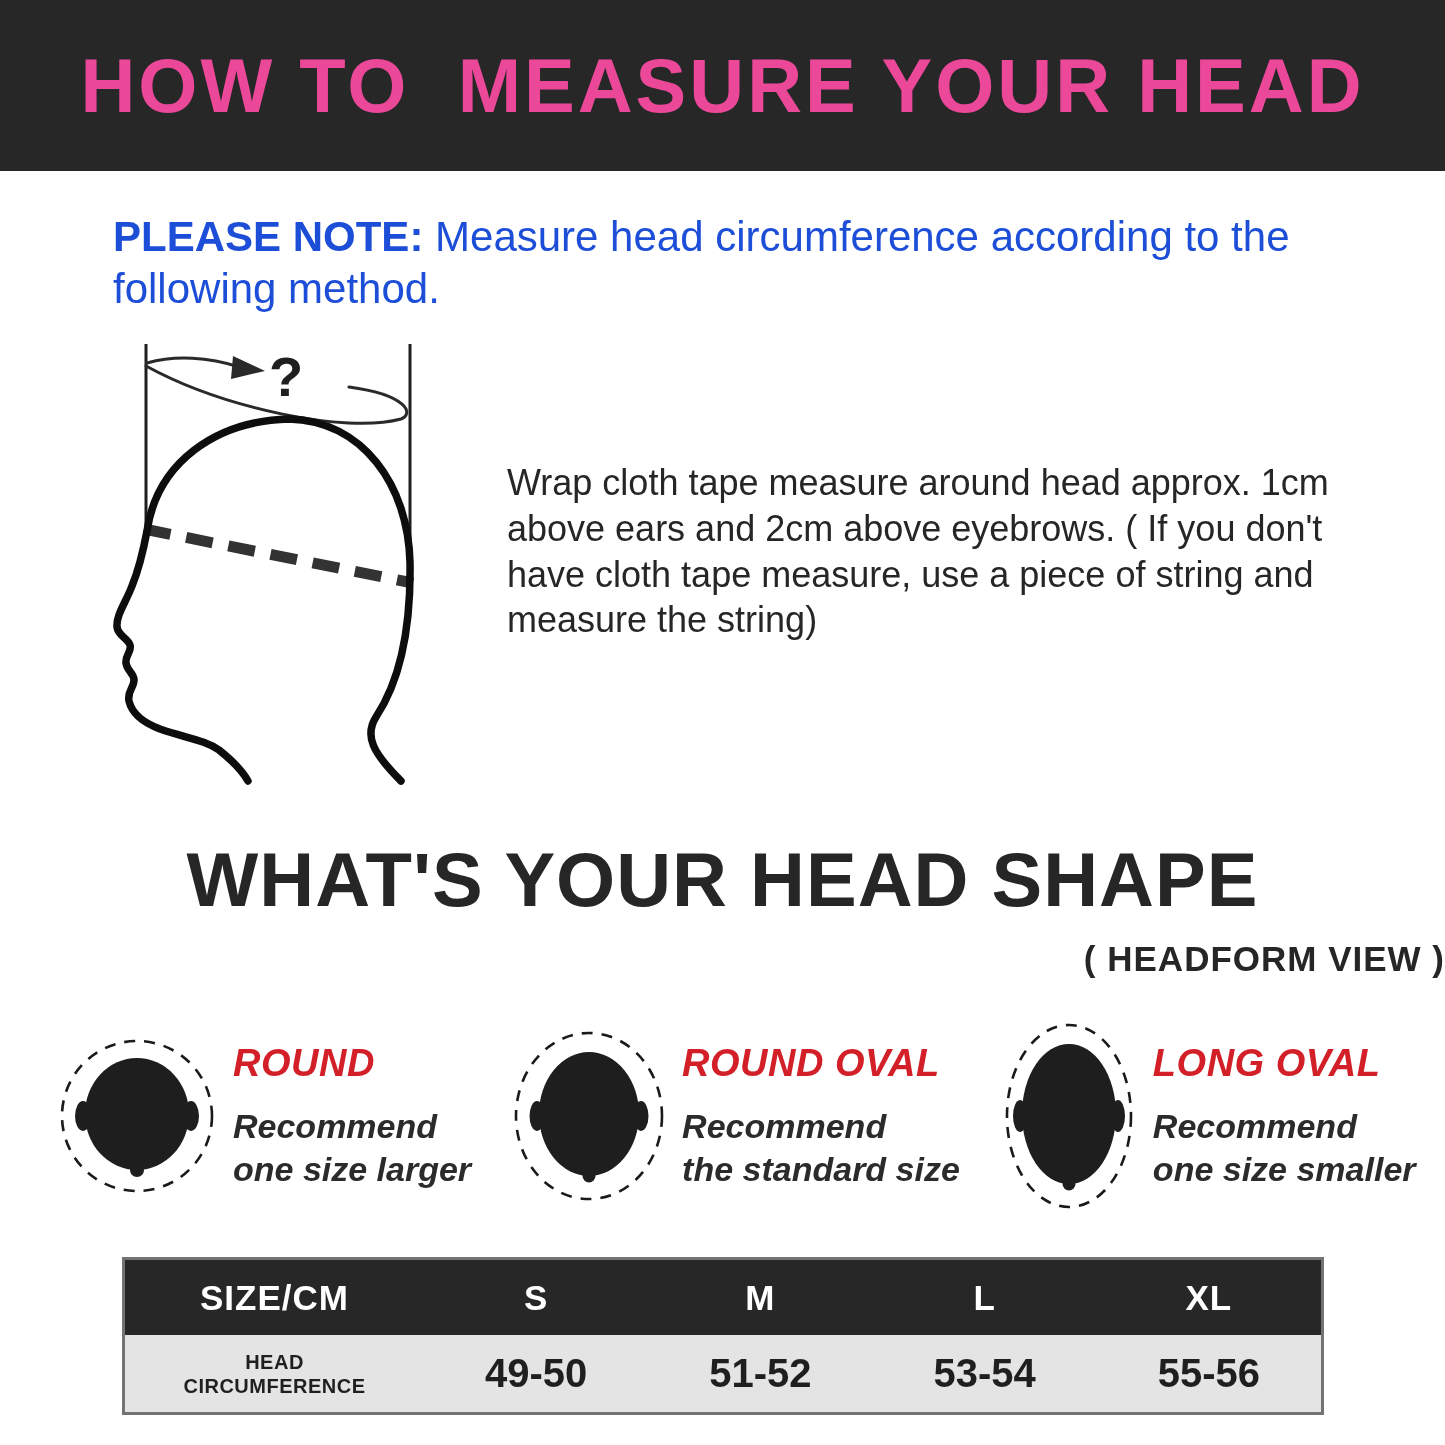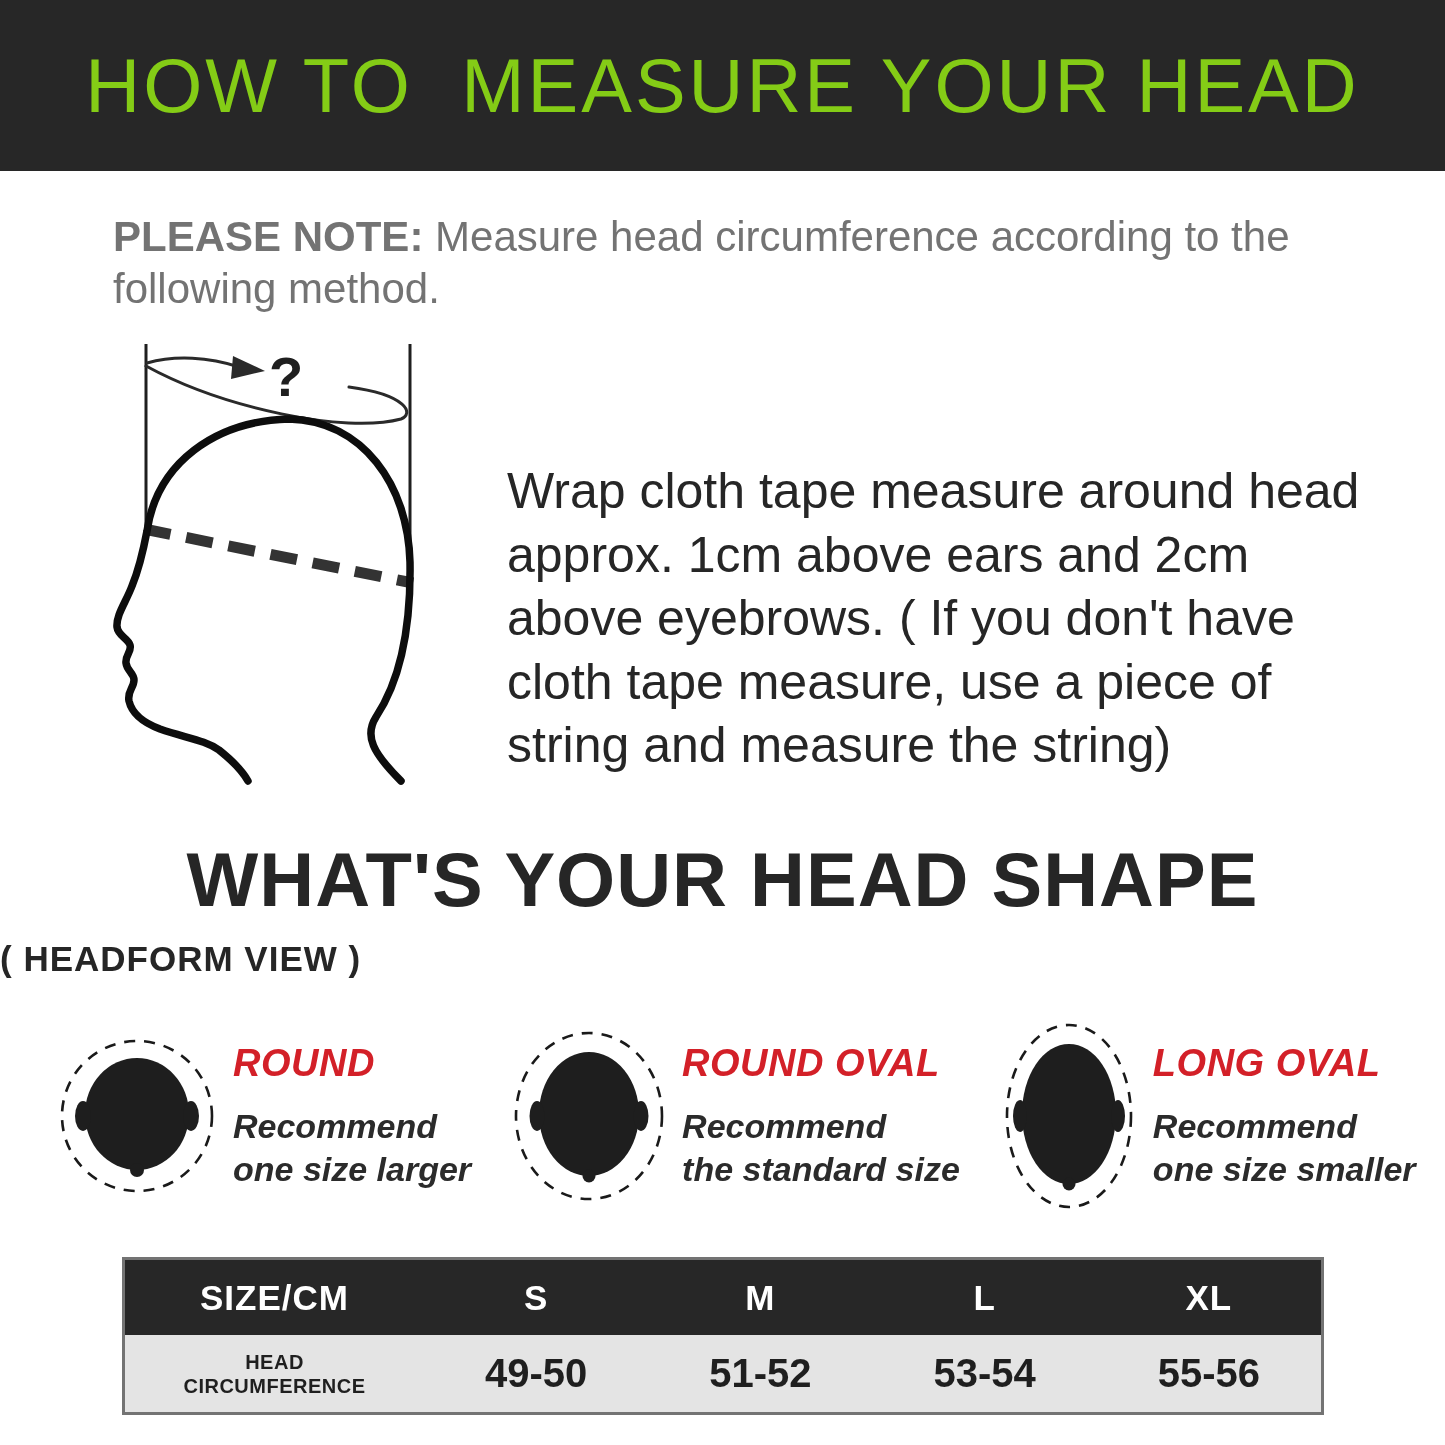--- a/index.html
+++ b/index.html
@@ -2,34 +2,34 @@
 <html><head>
 <meta charset="utf-8">
 <style>
   * { margin:0; padding:0; box-sizing:border-box; }
   html,body { background:#ffffff; }
   body { font-family:"Liberation Sans", sans-serif; color:#1f1f1f; }
   .page { position:relative; width:1445px; height:1445px; background:#ffffff; overflow:hidden; }
 
   
   .banner { height:171px; background:#272727; display:flex; align-items:center; justify-content:center; }
-  .banner-title { color:#84cc16; font-size:76px; font-weight:400; letter-spacing:3px; white-space:pre; }
+  .banner-title { color:#ec4899; font-size:76px; font-weight:700; letter-spacing:3px; white-space:pre; }
 
   
-  .note { margin:40px 0 17px 113px; width:1200px; font-size:42px; line-height:1.24; color:#737373; }
+  .note { margin:40px 0 17px 113px; width:1200px; font-size:42px; line-height:1.24; color:#1d4ed8; }
   .note-label { font-weight:700; }
 
   
   .figure-row { display:flex; align-items:flex-start; margin:14px 0 0 113px; }
   .head-profile { width:372px; height:470px; flex:0 0 auto; }
-  .instruction { margin:128px 0 0 22px; width:856px; font-size:50px; line-height:1.27; color:#262626; }
+  .instruction { margin:128px 0 0 22px; width:856px; font-size:36px; line-height:1.27; color:#262626; }
 
   
   .shape-title { text-align:center; margin-top:34px; font-size:76px; font-weight:700; color:#262626; letter-spacing:1px; }
-  .shape-subtitle { text-align:left; margin-top:16px; font-size:35px; font-weight:700; color:#262626; letter-spacing:1px; white-space:pre; }
+  .shape-subtitle { text-align:right; margin-top:16px; font-size:35px; font-weight:700; color:#262626; letter-spacing:1px; white-space:pre; }
 
   
   .shapes { display:flex; align-items:center; margin:42px 0 0 58px; gap:42px;font-style:italic; }
   .shape { display:flex; align-items:center; gap:17px; }
   .shape svg { flex:0 0 auto; }
   .shape-name { font-size:38px; font-weight:700; color:#d32028; letter-spacing:0.5px; }
   .shape-rec { font-size:34px; font-weight:700; color:#2b2b2b; line-height:1.26; margin-top:20px; }
 
   
   .size-table { width:1202px; margin:46px 0 0 122px; border:3px solid #737373; }

